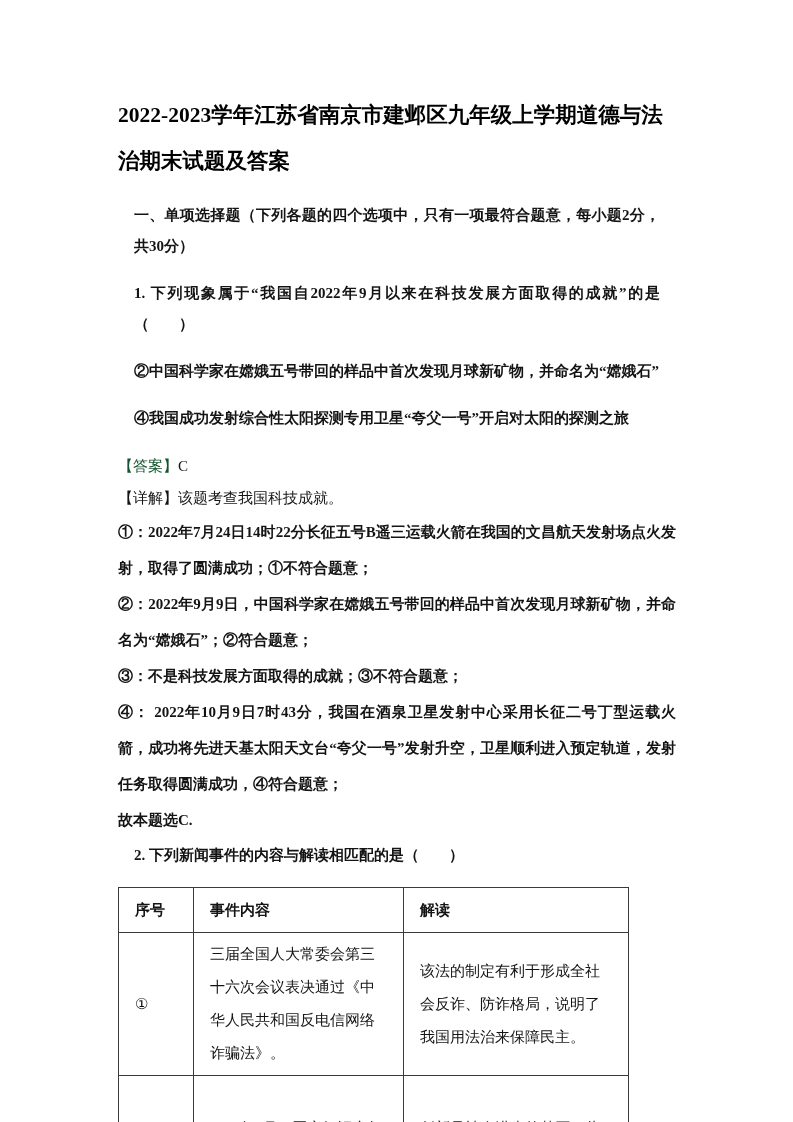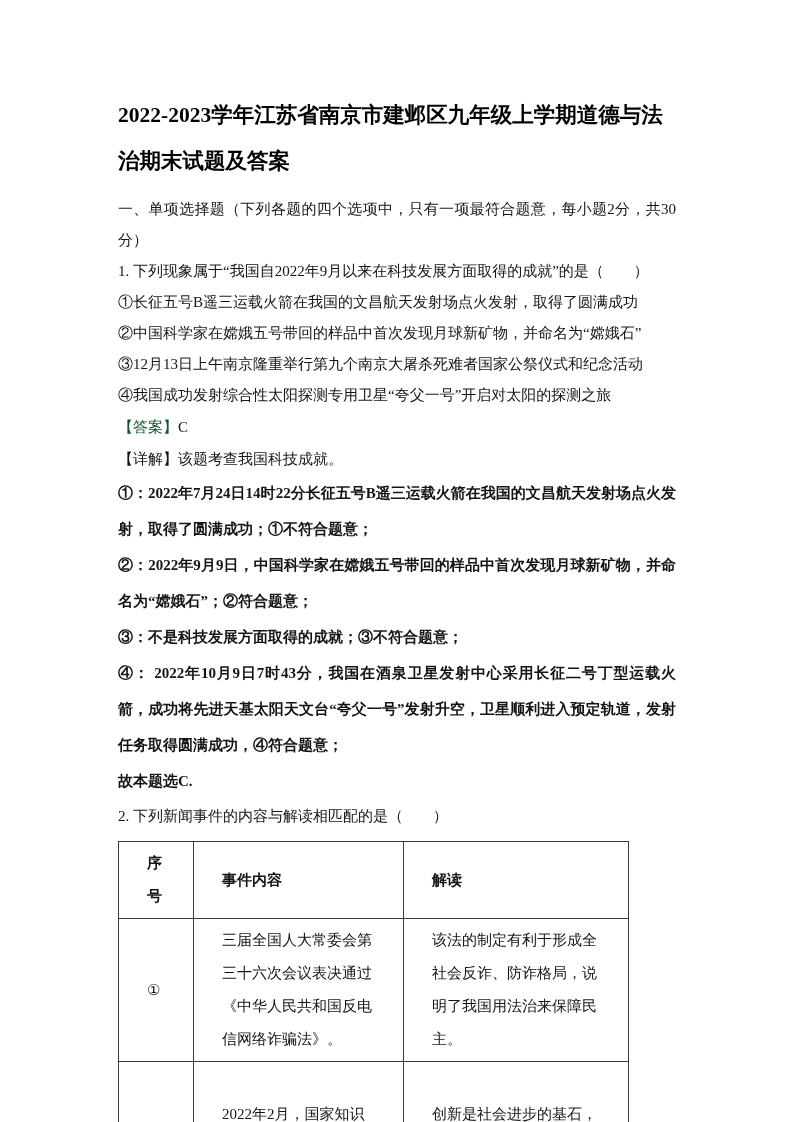--- a/index.html
+++ b/index.html
@@ -17,22 +17,23 @@
   }
   .doc-title {
     font-size: 21.5px;
     font-weight: 700;
     line-height: 46px;
     margin: 0 0 10px 0;
     color: #000000;
   }
   .line {
     line-height: 31px;
-    margin: 0;
+    margin: 16px;
     text-align: justify;
+    font-weight: bold;
   }
   .para {
     line-height: 36px;
     margin: 0;
     text-align: justify;
     font-weight: bold;
   }
   .options-row {
     display: flex;
     justify-content: space-between;
@@ -46,21 +47,21 @@
   table.q2-table {
     border-collapse: collapse;
     table-layout: fixed;
     width: 510px;
     margin-top: 9px;
     font-size: 15px;
     color: #141414;
   }
   table.q2-table th, table.q2-table td {
     border: 1px solid #3a3a3a;
-    padding: 5px 28px;
+    padding: 5px 16px;
     text-align: left;
     vertical-align: middle;
     line-height: 33px;
     font-weight: normal;
     overflow: hidden;
   }
   table.q2-table th {
     font-weight: 700;
     height: 45px;
   }
@@ -71,23 +72,21 @@
 <body>
 
 <div class="page">
 
   <h1 class="doc-title">2022-2023学年江苏省南京市建邺区九年级上学期道德与法治期末试题及答案</h1>
 
   <p class="line">一、单项选择题（下列各题的四个选项中，只有一项最符合题意，每小题2分，共30分）</p>
 
   <p class="line">1.  下列现象属于“我国自2022年9月以来在科技发展方面取得的成就”的是（　　）</p>
 
-  <p class="line">①长征五号B遥三运载火箭在我国的文昌航天发射场点火发射，取得了圆满成功</p>
   <p class="line">②中国科学家在嫦娥五号带回的样品中首次发现月球新矿物，并命名为“嫦娥石”</p>
-  <p class="line">③12月13日上午南京隆重举行第九个南京大屠杀死难者国家公祭仪式和纪念活动</p>
   <p class="line">④我国成功发射综合性太阳探测专用卫星“夸父一号”开启对太阳的探测之旅</p>
 
 
   <p class="answer-line"><span class="teal">【答案】</span><span>C</span></p>
 
 
   <p class="answer-line">【详解】该题考查我国科技成就。</p>
 
   <p class="para">①：2022年7月24日14时22分长征五号B遥三运载火箭在我国的文昌航天发射场点火发射，取得了圆满成功；①不符合题意；</p>
   <p class="para">②：2022年9月9日，中国科学家在嫦娥五号带回的样品中首次发现月球新矿物，并命名为“嫦娥石”；②符合题意；</p>

